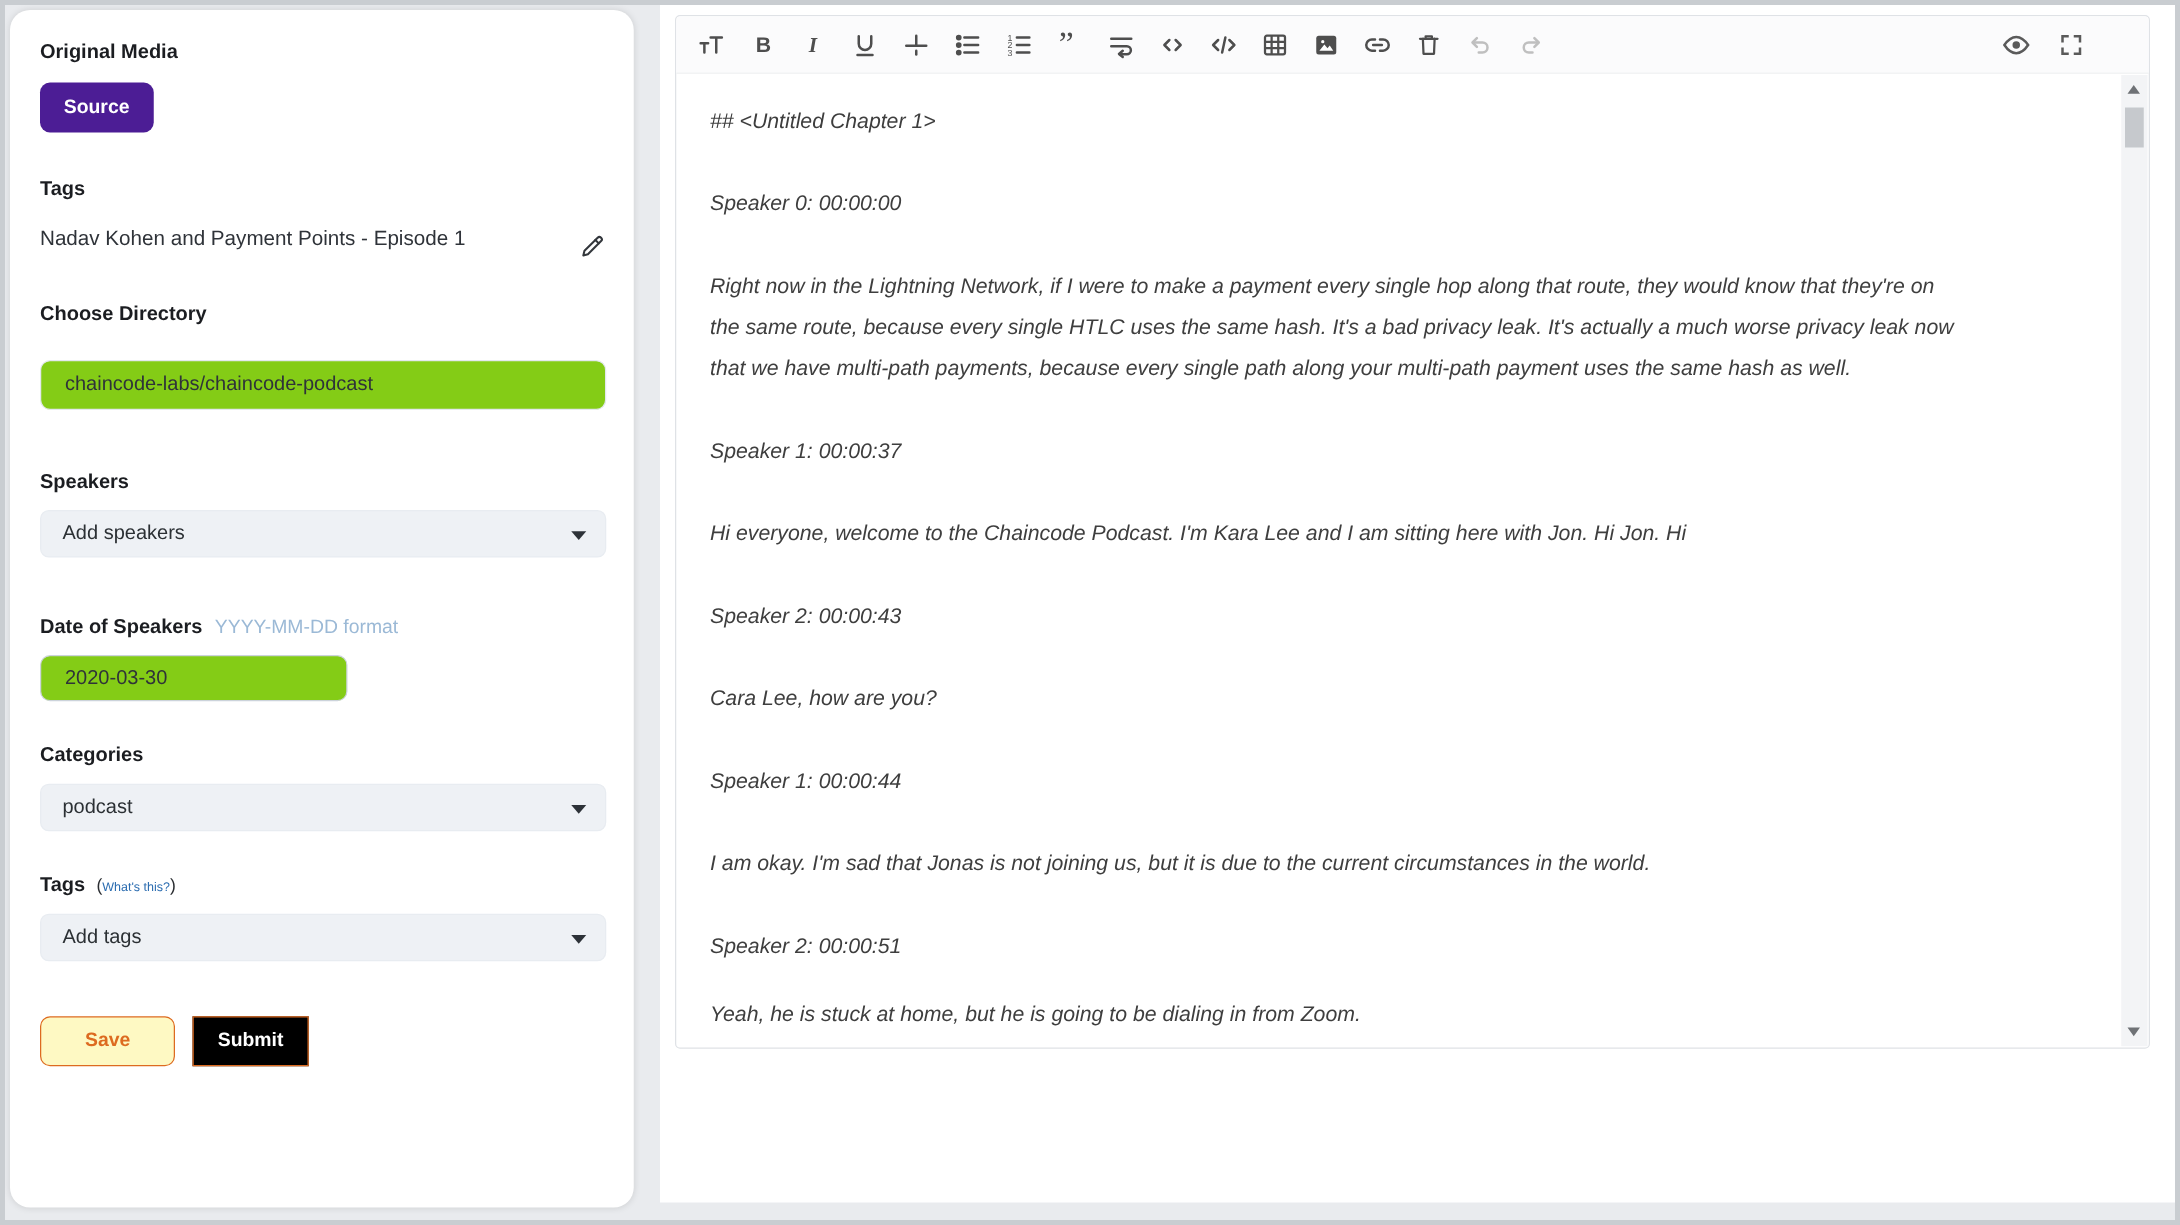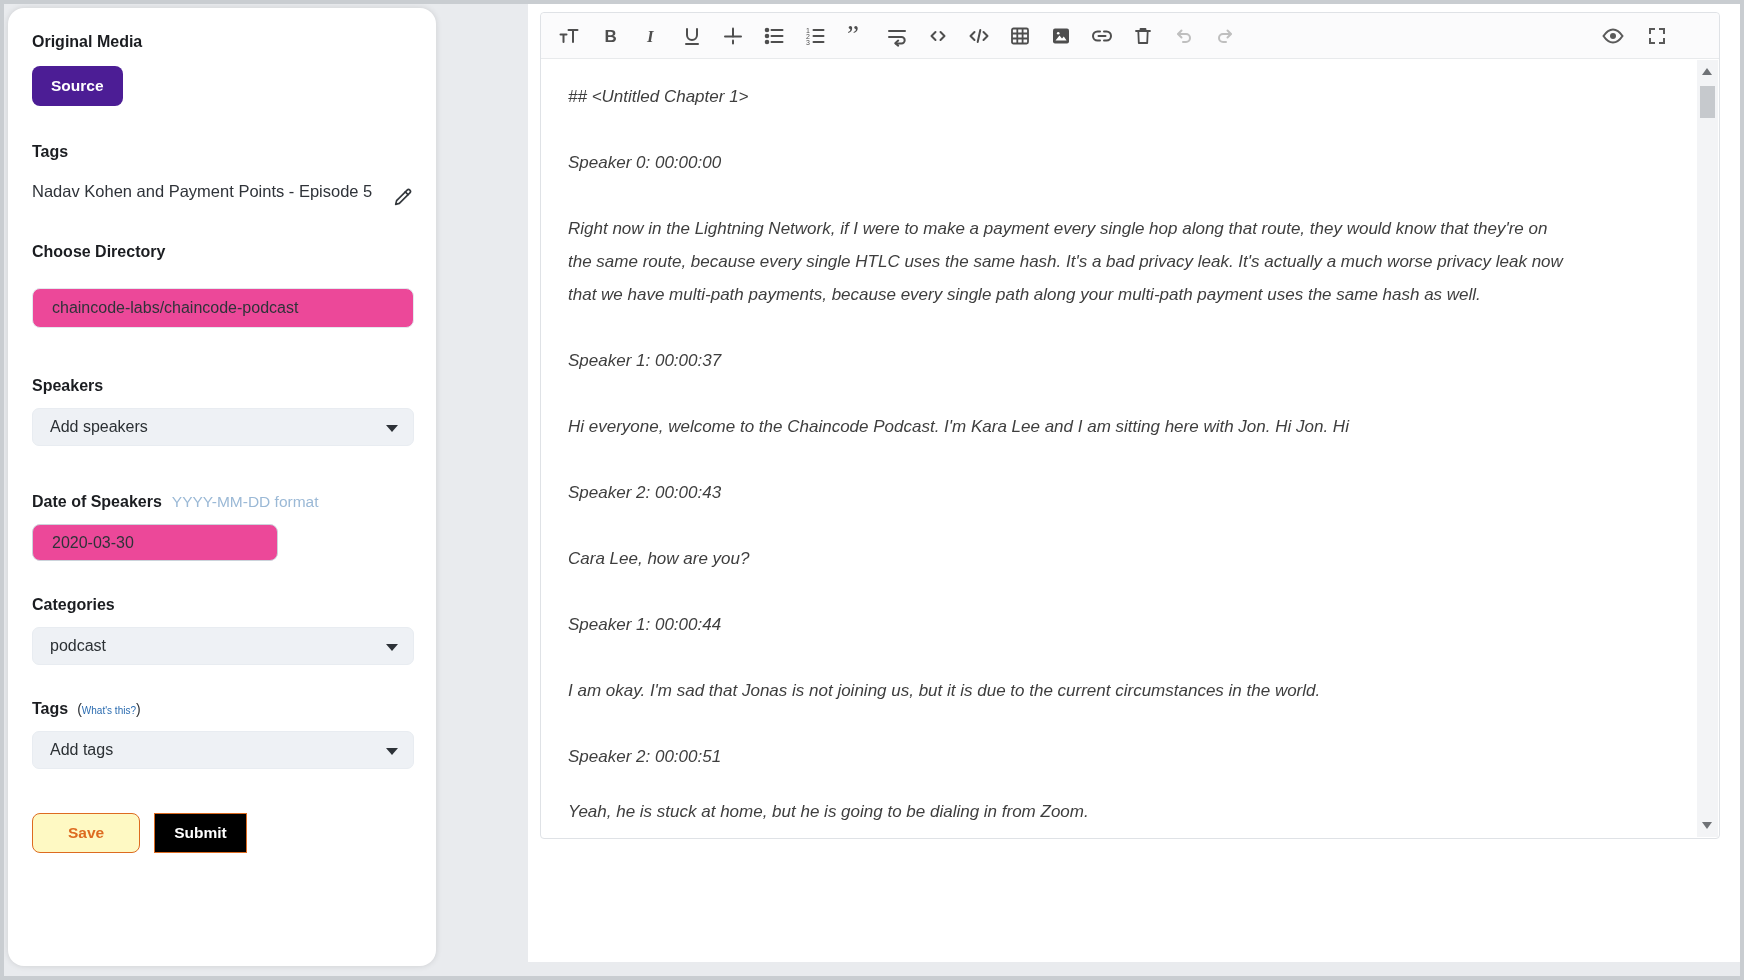--- a/index.html
+++ b/index.html
@@ -6,37 +6,37 @@
   *{box-sizing:border-box;}
   #app{
     position:relative;width:1744px;height:980px;margin:0 auto;
     background:#e9ebee;border:4px solid #c9cdd1;overflow:hidden;
     font-family:"Liberation Sans",sans-serif;
   }
   
   .editor-bg{position:absolute;left:524px;top:0;width:1212px;height:958px;background:#ffffff;}
   
   .card{
-    position:absolute;left:4px;top:4px;width:428px;height:958px;background:#fff;
+    position:absolute;left:4px;top:4px;width:499px;height:958px;background:#fff;
     border-radius:16px;box-shadow:0 0 6px rgba(0,0,0,.12);
     padding:24px 22px 0 24px;
   }
   .lbl{font-size:16px;font-weight:700;color:#1b1d21;line-height:20px;}
   .btn-source{
     display:inline-block;background:#4c1d95;color:#fff;font-weight:700;font-size:15.5px;
     border:none;border-radius:8px;padding:11px 19px;margin-top:14px;cursor:pointer;
     font-family:"Liberation Sans",sans-serif;
   }
   .mt36{margin-top:36px;} .mt34{margin-top:34px;} .mt48{margin-top:48px;} .mt46{margin-top:46px;}
   .title-row{display:flex;margin-top:16px;}
   .title-val{width:372px;font-size:16.5px;color:#2f3339;line-height:26px;}
   .pencil{margin-left:auto;margin-top:8px;width:22px;height:22px;cursor:pointer;flex:0 0 auto;}
   .input{
     border:1px solid #e3e8ee;border-radius:8px;height:40px;display:flex;align-items:center;
-    padding:0 19px;font-size:16px;color:#2f3339;background:#ec4899;cursor:text;
+    padding:0 19px;font-size:16px;color:#2f3339;background:#84cc16;cursor:text;
   }
   .directory{margin-top:26px;}
   .select{
     position:relative;background:#eef1f5;border:1px solid #e8ecf1;border-radius:7px;height:38px;
     display:flex;align-items:center;padding:0 17px;font-size:16px;color:#2b3034;margin-top:12px;cursor:pointer;
   }
   .caret{position:absolute;right:15px;top:16px;width:0;height:0;
     border-left:6px solid transparent;border-right:6px solid transparent;border-top:7px solid #2d3238;}
   .date-row{display:flex;align-items:baseline;}
   .hint{color:#9bb9d6;font-weight:400;font-size:15.5px;margin-left:10px;}
@@ -86,21 +86,21 @@
 
   <div class="editor-bg"></div>
 
   <div class="card">
 
     <div class="lbl">Original Media</div>
     <button class="btn-source">Source</button>
 
     <div class="lbl mt36">Tags</div>
     <div class="title-row">
-      <div class="title-val">Nadav Kohen and Payment Points - Episode 5</div>
+      <div class="title-val">Nadav Kohen and Payment Points - Episode 1</div>
       <svg class="pencil" viewBox="0 0 24 24" fill="none" stroke="#33373c" stroke-width="1.8" stroke-linecap="round" stroke-linejoin="round">
         <path d="M4 20 L5 16 L16.5 4.5 a2.1 2.1 0 0 1 3 3 L8 19 L4 20 Z"></path>
         <path d="M14.5 6.5 l3 3"></path>
       </svg>
     </div>
 
     <div class="lbl mt34">Choose Directory</div>
     <div class="input directory">chaincode-labs/chaincode-podcast</div>
 
     <div class="lbl mt48">Speakers</div>

